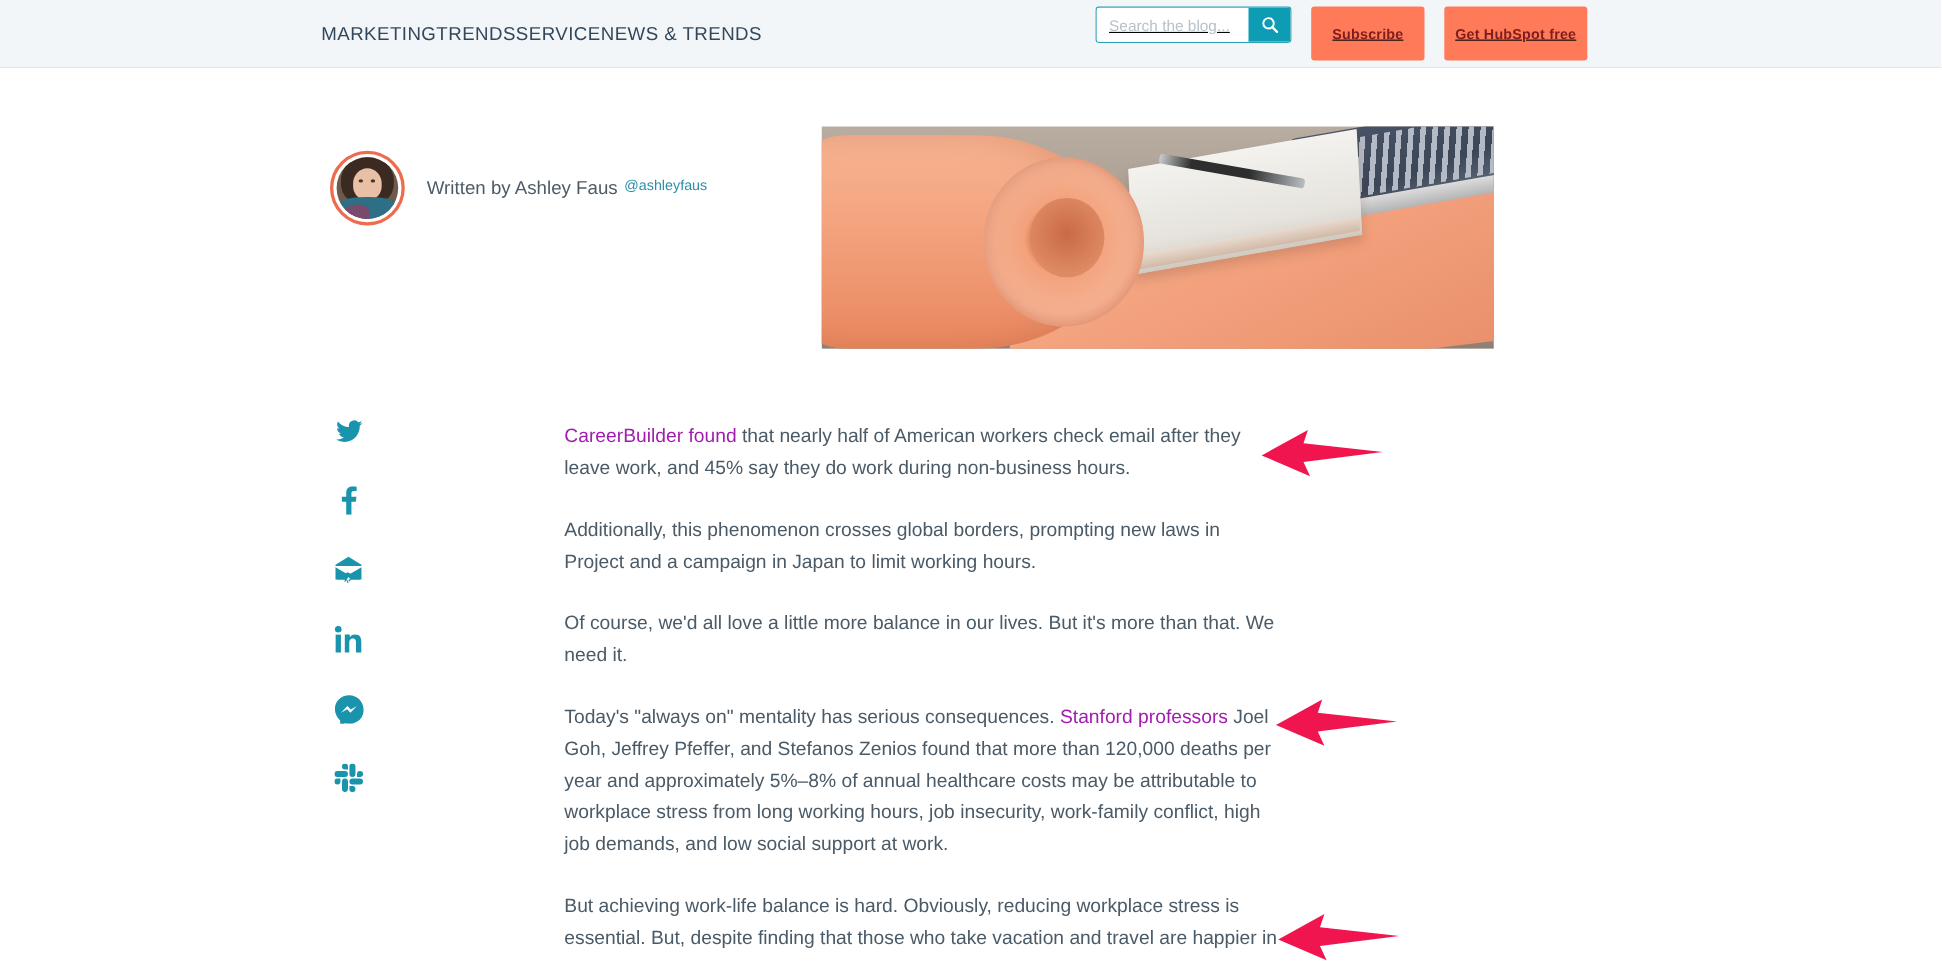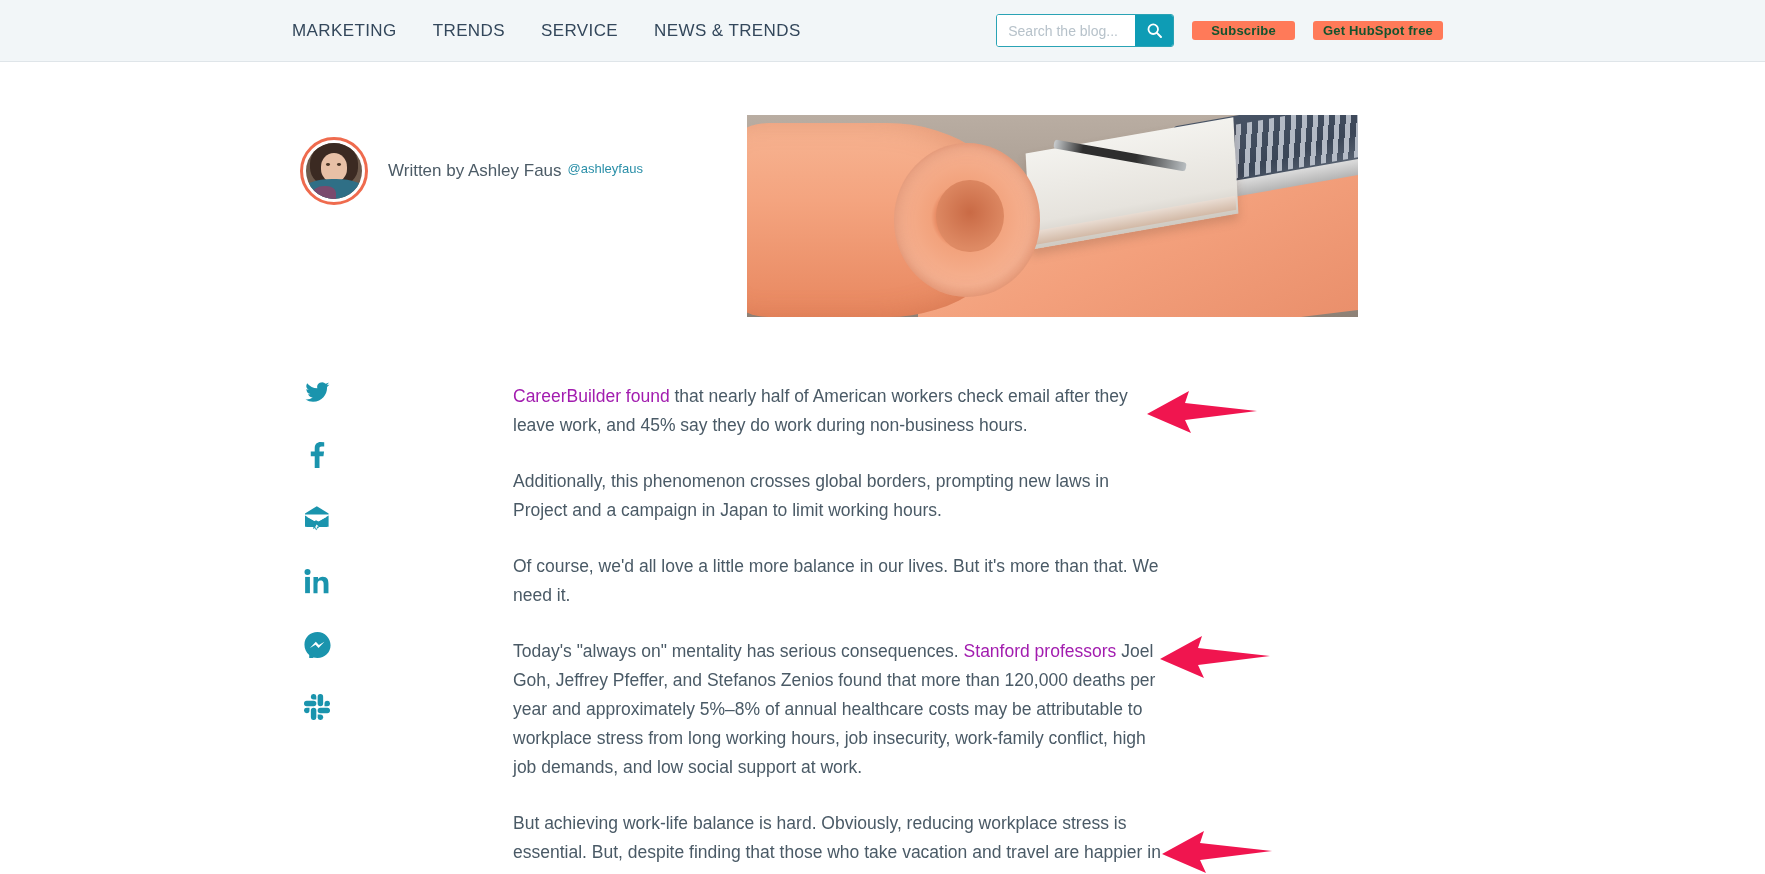--- a/index.html
+++ b/index.html
@@ -18,38 +18,38 @@
     width: 1765px;
     height: 62px;
     background: #f2f6f8;
     border-bottom: 1px solid #dfe5e9;
     display: flex;
     align-items: center;
   }
   .nav-links {
     display: flex;
     align-items: center;
-    gap: 36px;
     margin-left: 292px;
   }
   .nav-link {
     font-size: 17px;
     letter-spacing: 0.4px;
     color: #33475b;
     text-decoration: none;
     font-weight: 400;
     cursor: pointer;
     white-space: nowrap;
   }
   .nav-right {
     display: flex;
-    align-items: center;
+    align-items: flex-start;
     margin-left: auto;
     margin-right: 322px;
     gap: 18px;
+    text-decoration: underline;
   }
   .search-wrap {
     display: flex;
     align-items: stretch;
     height: 33px;
     border: 1px solid #2aa3b5;
     border-radius: 3px;
     overflow: hidden;
     background: #fff;
   }
@@ -69,24 +69,24 @@
     background: #0e9cb5;
     border: 0;
     display: flex;
     align-items: center;
     justify-content: center;
     cursor: pointer;
     padding: 0;
   }
   .btn-cta {
     background: #ff7a59;
-    color: #14532d;
+    color: #7f1d1d;
     border: 0;
     border-radius: 3px;
-    height: 19px;
+    height: 49px;
     font-size: 13px;
     font-weight: 700;
     padding: 0 19px;
     cursor: pointer;
     white-space: nowrap;
     font-family: "Liberation Sans", sans-serif;
     letter-spacing: .2px;
   }
   .btn-cta.wide { padding: 0 10px; }
 

